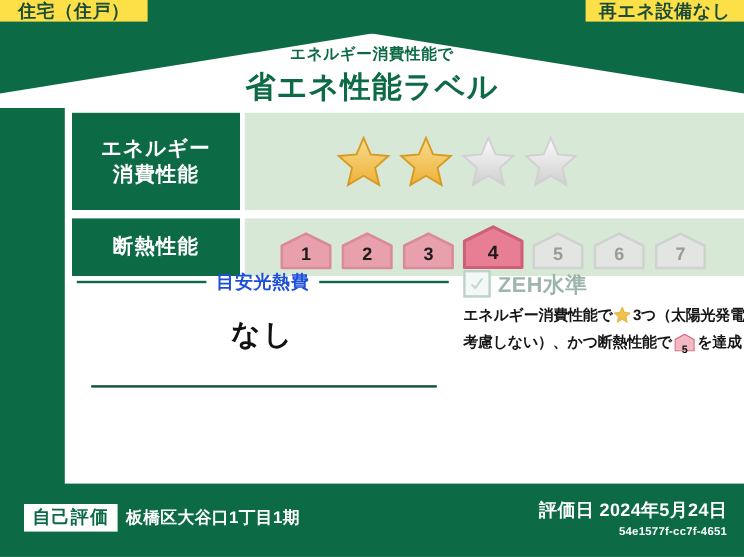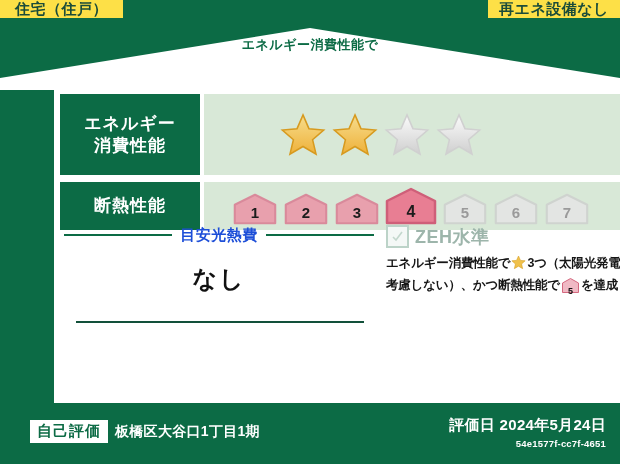--- a/index.html
+++ b/index.html
@@ -107,38 +107,39 @@
   }
   .inline-star{display:inline-block;vertical-align:-3px;margin:0 1px;}
   .inline-house{display:inline-block;vertical-align:-4px;margin:0 2px;position:relative;}
   .inline-house .n{
     position:absolute;left:0;right:0;bottom:1px;text-align:center;
     font-size:9px;font-weight:700;color:#111;
   }
 
   
   .footer{position:absolute;left:0;top:404px;width:620px;height:60px;color:#fff;}
-  .foot-left{position:absolute;left:30px;top:16px;display:flex;align-items:center;gap:7px;}
+  .foot-left{position:absolute;left:20px;top:16px;display:flex;align-items:center;gap:7px;}
   .badge{
     background:#fff;color:#0c6b45;font-weight:700;font-size:15px;
     padding:2px 7px;letter-spacing:1px;
   }
   .addr{font-size:14px;font-weight:700;letter-spacing:.3px;}
   .foot-right{position:absolute;right:14px;top:12px;text-align:right;}
   .eval-date{font-size:15px;font-weight:700;letter-spacing:.3px;padding-left:24px;}
   .eval-id{font-size:9.5px;font-weight:700;margin-top:3px;letter-spacing:.2px;}
 </style>
 </head>
 <body>
 
 <div id="label-root">
 
   <div class="roof"></div>
   <div class="roof-texts">
     <div class="roof-sub">エネルギー消費性能で</div>
+    <div class="roof-title">省エネ性能ラベル</div>
   </div>
 
   <div class="tab tab-left">住宅（住戸）</div>
   <div class="tab tab-right">再エネ設備なし</div>
 
   <div class="panel">
 
     <div class="perf-row row-energy">
       <div class="row-label">
         <span>エネルギー</span>

